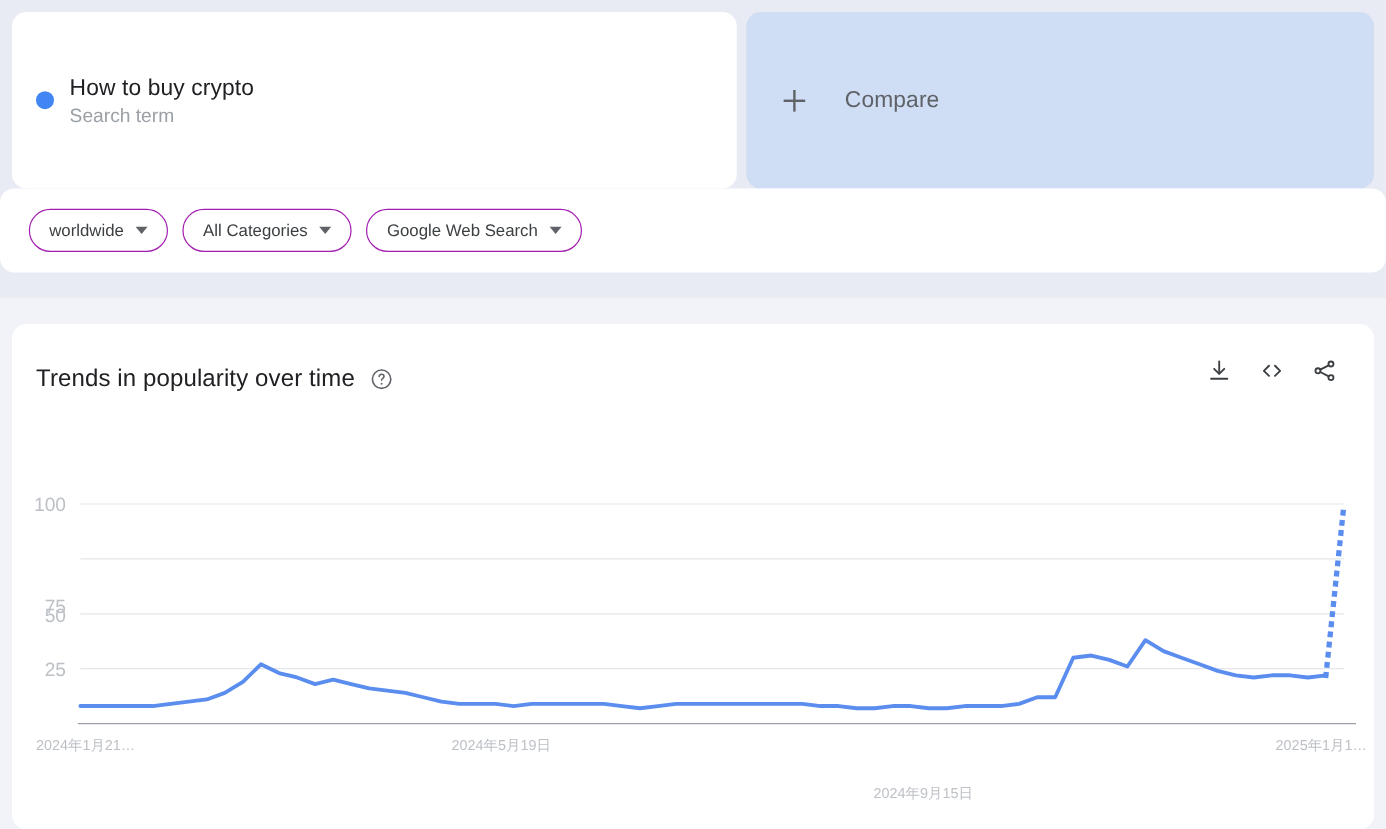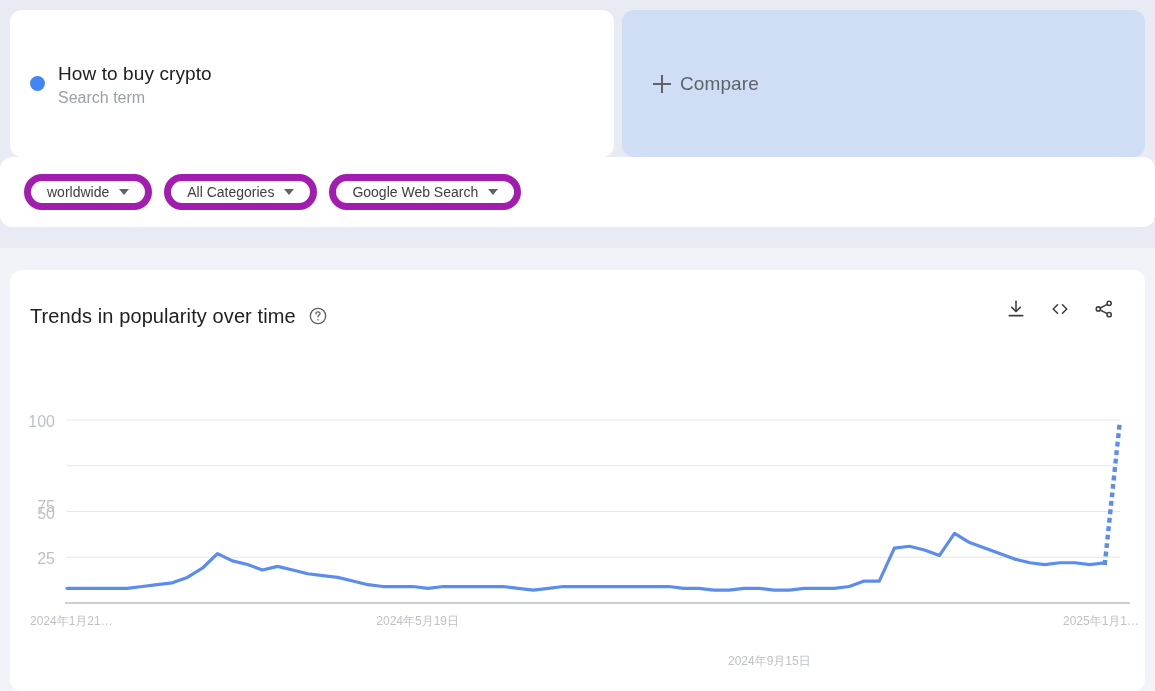--- a/index.html
+++ b/index.html
@@ -40,40 +40,40 @@
   }
   .term-sub {
     font-size: 16px; color: #9aa0a6; margin-top: 4px; line-height: 16px;
   }
   .compare-card {
     flex: 1; height: 147px; background: #cfddf5;
     border-radius: 12px; position: relative; cursor: pointer;
   }
   .compare-inner {
     position: absolute; left: 31px; top: 0; height: 147px;
-    display: flex; align-items: center; gap: 9px;
+    display: flex; align-items: center; gap: 33px;
   }
   .plus-icon {
     width: 18px; height: 18px; position: relative; display: block;
   }
   .plus-icon::before, .plus-icon::after {
     content: ""; position: absolute; background: #5f6368;
   }
   .plus-icon::before { left: 0; top: 8px; width: 18px; height: 2px; }
   .plus-icon::after { left: 8px; top: 0; width: 2px; height: 18px; }
   .compare-label { font-size: 19px; color: #5f6368; letter-spacing: .1px; }
 
   
   .filter-bar {
     position: absolute; left: 0; top: 157px; width: 1155px; height: 70px;
     background: #ffffff; border-radius: 12px;
     display: flex; align-items: center; gap: 12px; padding-left: 24px;
   }
   .chip {
-    height: 36px; border: 7px solid #a21caf; border-radius: 18px;
+    height: 36px; border: 1px solid #a21caf; border-radius: 18px;
     display: inline-flex; align-items: center; gap: 10px;
     padding: 0 16px; background: #fff; cursor: pointer;
   }
   .chip-label { font-size: 14px; color: #3c4043; white-space: nowrap; }
   .caret {
     width: 0; height: 0; border-left: 5px solid transparent;
     border-right: 5px solid transparent; border-top: 6px solid #5f6368;
     display: block;
   }
 

